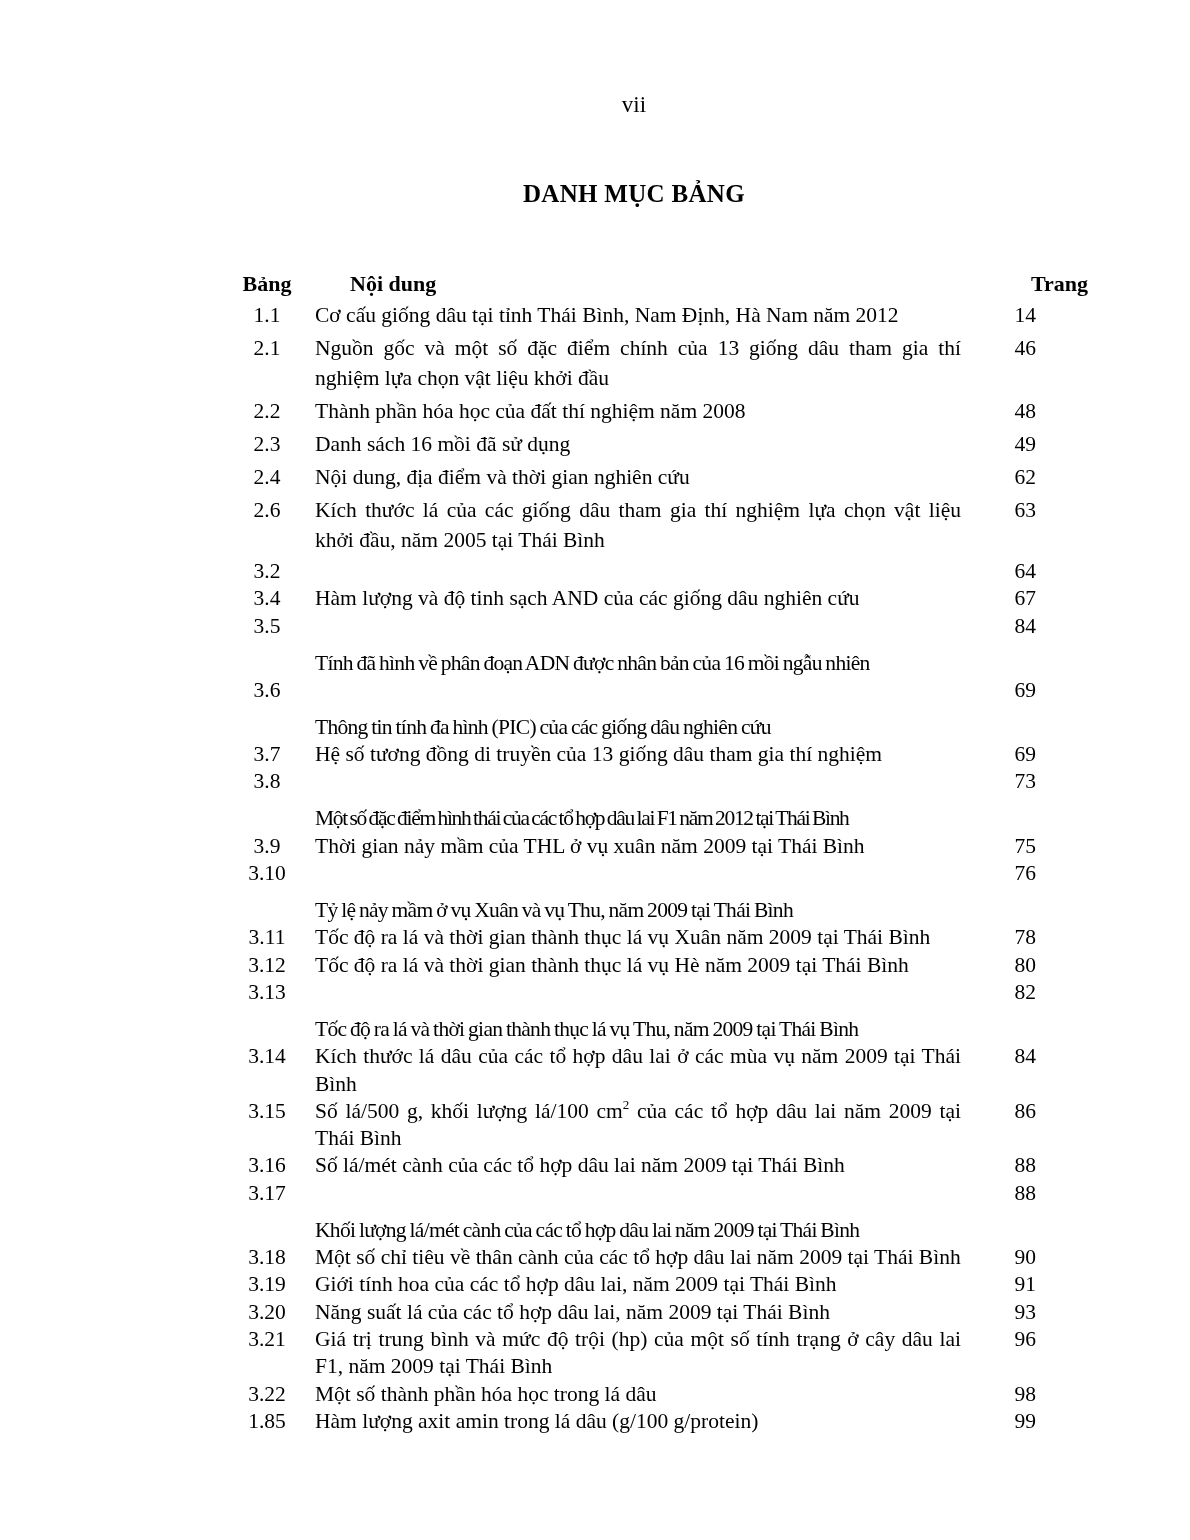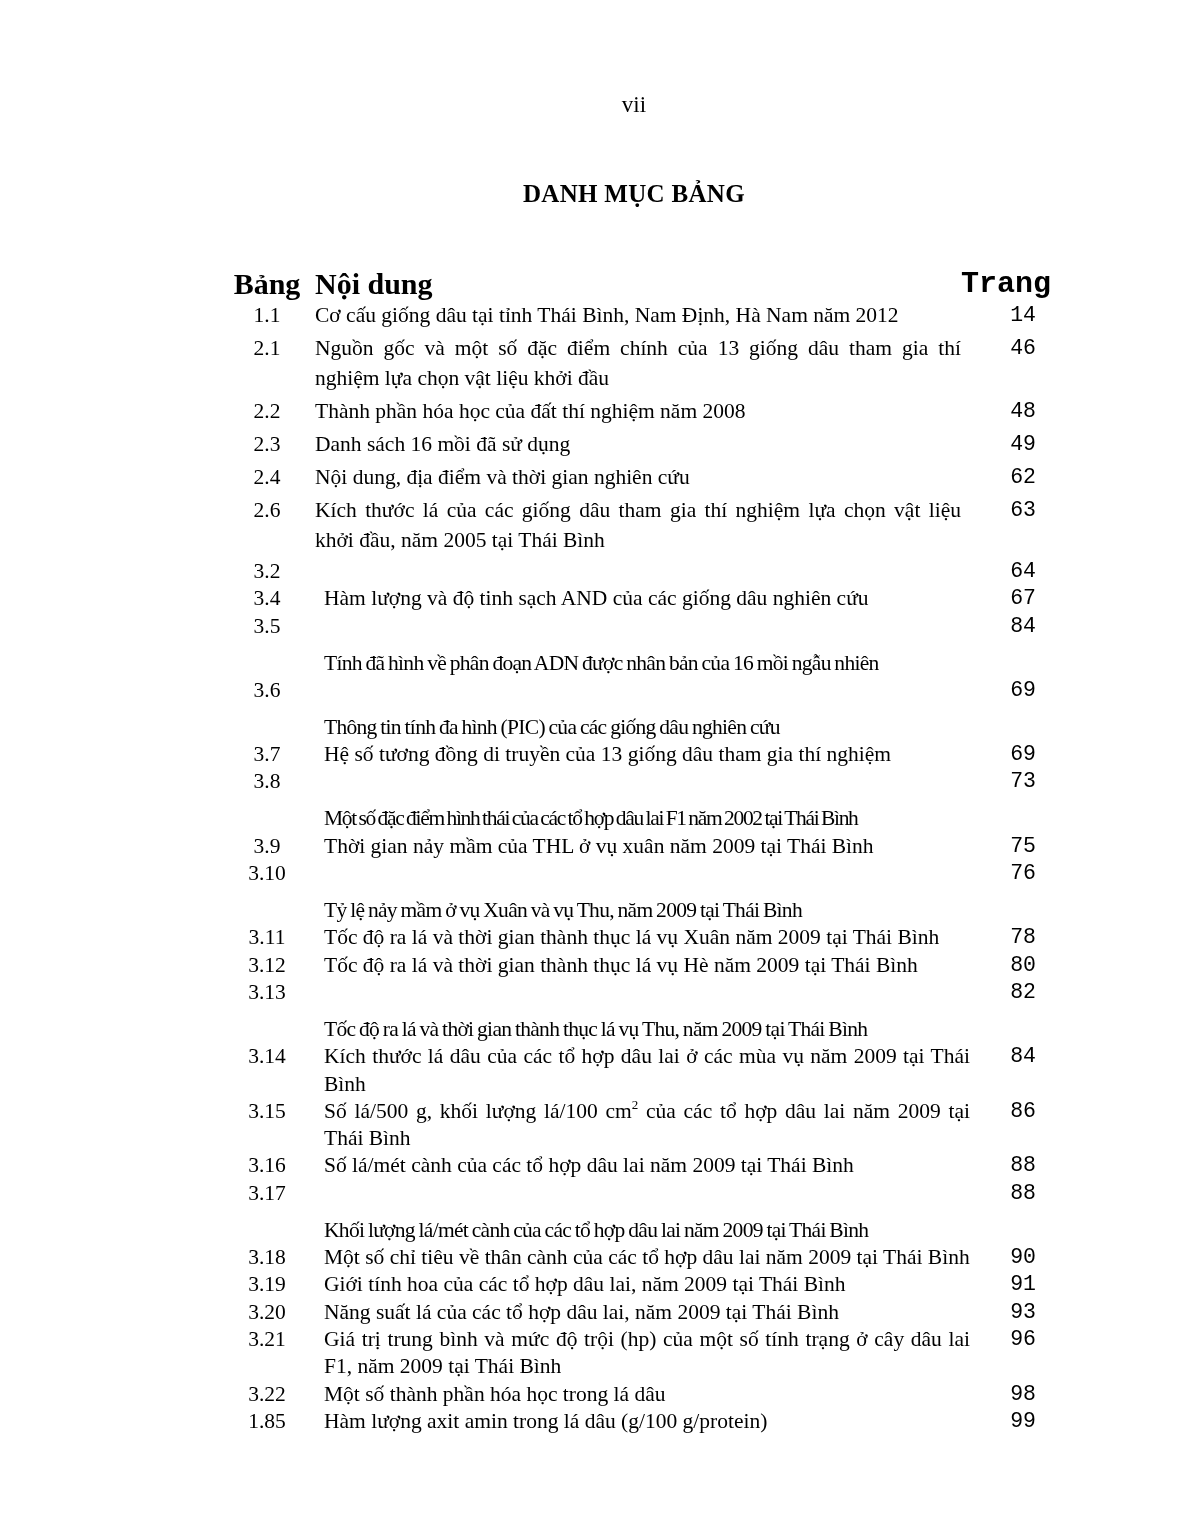--- a/index.html
+++ b/index.html
@@ -15,25 +15,25 @@
       position: absolute; top: 180px; left: 0; width: 1268px; text-align: center;
       font-size: 25px; font-weight: bold; letter-spacing: 0.3px;
     }
     .toc {
       position: absolute; left: 232px; top: 268px; width: 804px;
       font-size: 21.5px;
     }
     .row { display: flex; align-items: flex-start; }
     .num { width: 70px; text-align: center; flex: 0 0 70px; }
     .content { flex: 0 0 646px; width: 646px; margin-left: 13px; text-align: justify; }
-    .pg { flex: 1; text-align: right; font-family: Liberation Mono, monospace; }
-    .head { font-weight: bold; font-size: 30px; line-height: 32px; }
+    .pg { flex: 1; text-align: right; }
+    .head { font-weight: bold; font-size: 22px; line-height: 32px; gap: 35px; }
     .head .content { text-align: left; }
     .loose { line-height: 30px; margin-bottom: 3px; }
-    .tight { line-height: 27.3px; gap: 9px; }
+    .tight { line-height: 27.3px; }
     .narrow { letter-spacing: -0.7px; word-spacing: -1px; margin-top: 37px; }
     sup { font-size: 13px; line-height: 0; vertical-align: 9px; }
   </style>
 </head>
 <body>
 
 <div class="page-number">vii</div>
 <div class="page-title">DANH MỤC BẢNG</div>
 
 <div class="toc">
@@ -92,21 +92,21 @@
     <div class="content narrow">Thông tin tính đa hình (PIC) của các giống dâu nghiên cứu</div>
     <div class="pg">69</div>
   </div>
   <div class="row tight">
     <div class="num">3.7</div>
     <div class="content">Hệ số tương đồng di truyền của 13 giống dâu tham gia thí nghiệm</div>
     <div class="pg">69</div>
   </div>
   <div class="row tight">
     <div class="num">3.8</div>
-    <div class="content narrow" style="letter-spacing:-1.3px;word-spacing:-1.5px;">Một số đặc điểm hình thái của các tổ hợp dâu lai F1 năm 2002 tại Thái Bình</div>
+    <div class="content narrow" style="letter-spacing:-1.3px;word-spacing:-1.5px;">Một số đặc điểm hình thái của các tổ hợp dâu lai F1 năm 2012 tại Thái Bình</div>
     <div class="pg">73</div>
   </div>
   <div class="row tight">
     <div class="num">3.9</div>
     <div class="content">Thời gian nảy mầm của THL ở vụ xuân năm 2009 tại Thái Bình</div>
     <div class="pg">75</div>
   </div>
   <div class="row tight">
     <div class="num">3.10</div>
     <div class="content narrow">Tỷ lệ nảy mầm ở vụ Xuân và vụ Thu, năm 2009 tại Thái Bình</div>

